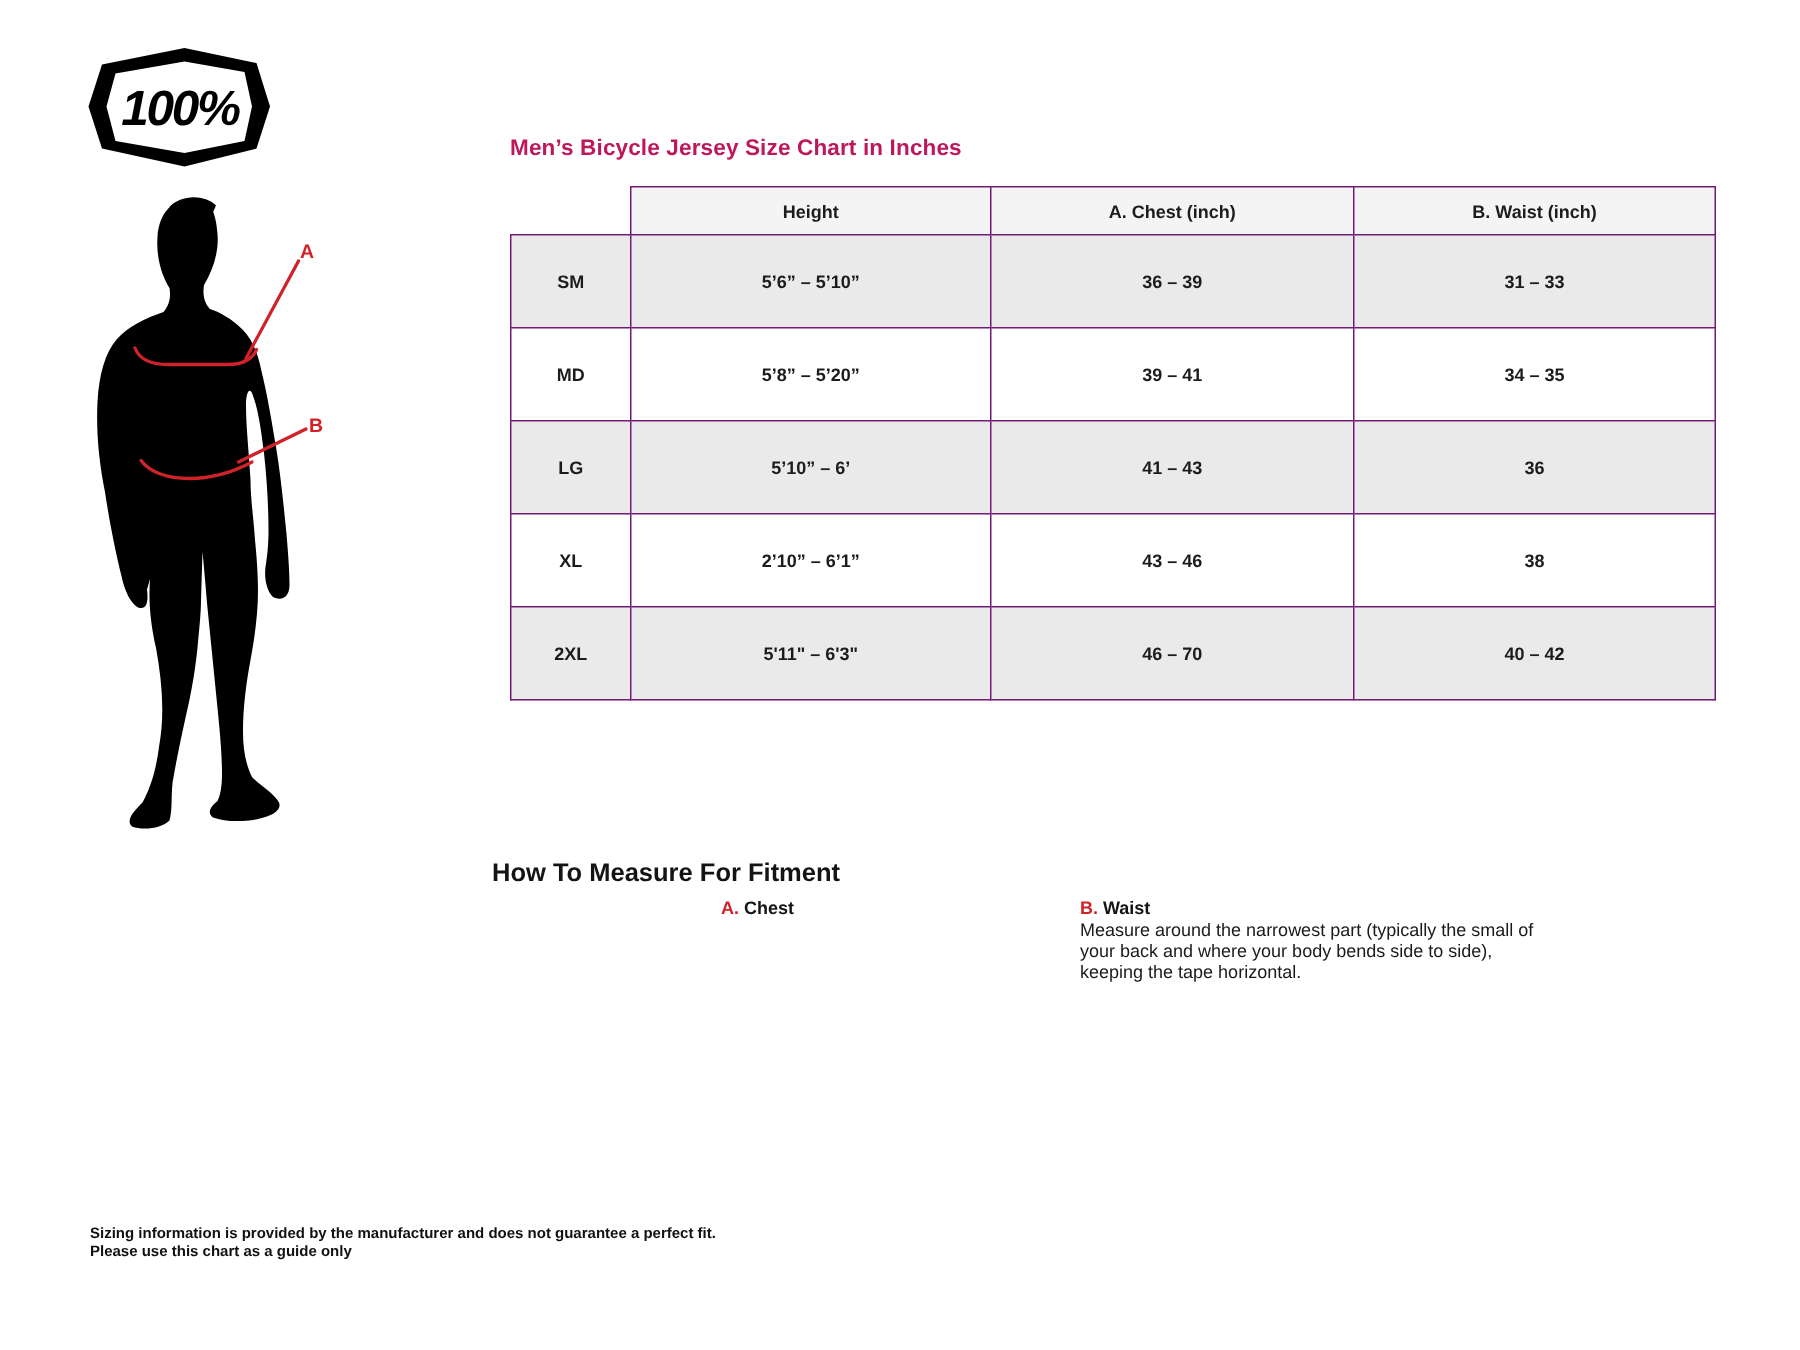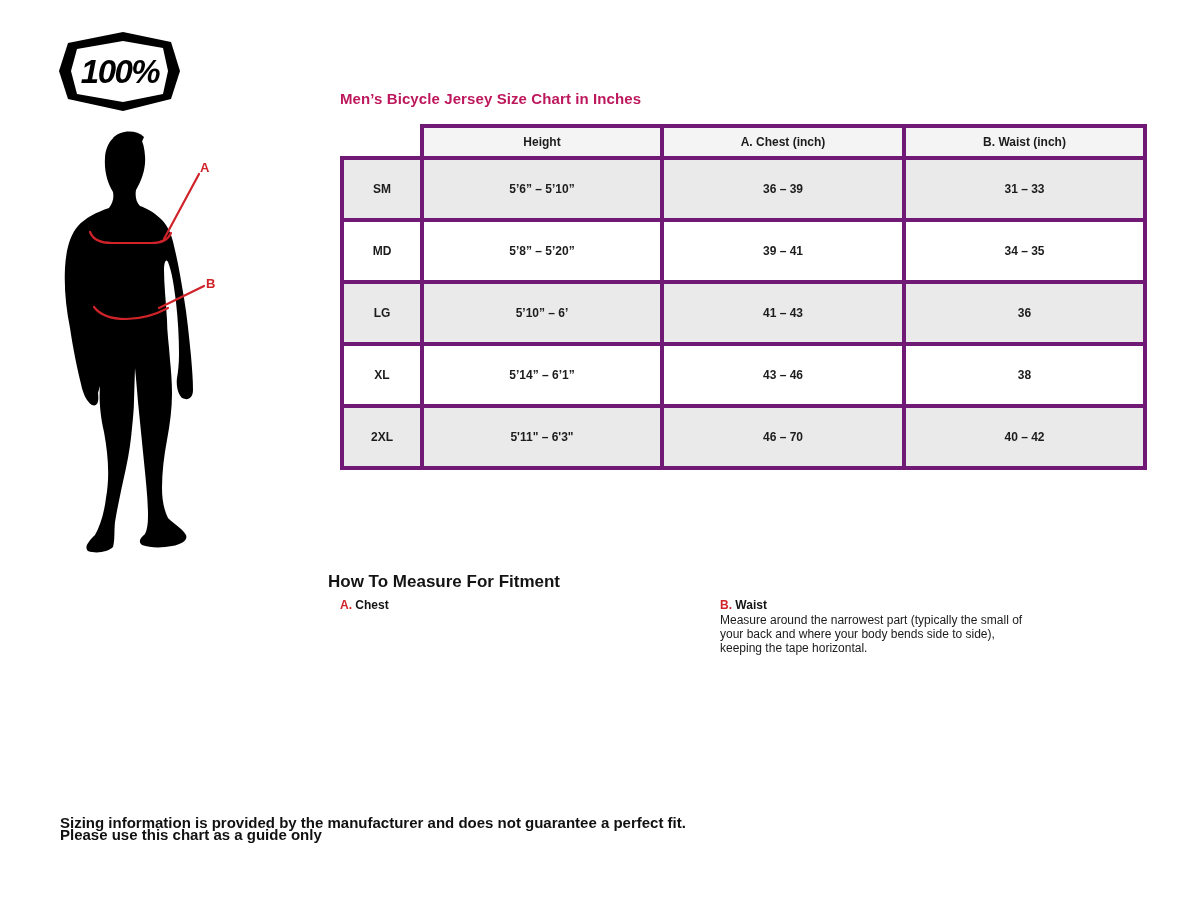--- a/index.html
+++ b/index.html
@@ -19,44 +19,44 @@
   table.size-table {
     position: absolute; left: 340px; top: 124px;
     border-collapse: collapse; table-layout: fixed;
     font-size: 12px; font-weight: bold; color: #1c1c1c;
   }
   table.size-table col.c0 { width: 80px; }
   table.size-table col.c1 { width: 240px; }
   table.size-table col.c2 { width: 242px; }
   table.size-table col.c3 { width: 241px; }
   table.size-table th, table.size-table td {
-    border: 4px solid #701a75; text-align: center; vertical-align: middle;
+    border: 1px solid #701a75; text-align: center; vertical-align: middle;
     font-weight: bold;
   }
   table.size-table thead tr { height: 32px; }
   table.size-table thead th { background: #f4f4f4; }
   table.size-table thead th.corner { border: none; background: transparent; }
   table.size-table tbody tr { height: 62px; padding-left: 44px; }
   table.size-table tbody tr.alt td, table.size-table tbody tr.alt th { background: #eaeaea; }
   table.size-table tbody tr.plain td, table.size-table tbody tr.plain th { background: #ffffff; }
 
   .howto-heading {
     position: absolute; left: 328px; top: 572px;
     font-size: 17px; font-weight: bold; color: #141414;
   }
   .measure-item { position: absolute; top: 598px; font-size: 12px; line-height: 14px; }
-  .measure-item.a { left: 340px; width: 330px; }
+  .measure-item.a { left: 340px; width: 330px; text-align: center; }
   .measure-item.b { left: 720px; width: 310px; }
   .measure-item h3 { font-size: 12px; font-weight: bold; margin-bottom: 1px; color: #141414; }
   .measure-item h3 .key { color: #cf2329; }
   .measure-item p { color: #1a1a1a; }
 
   .footer {
     position: absolute; left: 60px; top: 817px;
-    font-size: 15px; font-weight: bold; line-height: 12px; color: #111;
+    font-size: 10px; font-weight: bold; line-height: 12px; color: #111;
   }
 </style>
 </head>
 <body>
 
 <div class="page">
 
   <svg class="logo" viewBox="0 0 127 80" aria-hidden="true">
     <path d="M1 39 L10 11 L65 0 L113 10 L122 39 L113 67 L65 79 L10 67 Z" fill="#000"></path>
     <path d="M13 39 L19 17 L65 9 L105 16 L110 39 L105 62 L65 70 L19 62 Z" fill="#fff"></path>
@@ -159,21 +159,21 @@
         <td>34 – 35</td>
       </tr>
       <tr class="alt">
         <th>LG</th>
         <td>5’10” – 6’</td>
         <td>41 – 43</td>
         <td>36</td>
       </tr>
       <tr class="plain">
         <th>XL</th>
-        <td>5’14” – 6’1”</td>
+        <td>2’10” – 6’1”</td>
         <td>43 – 46</td>
         <td>38</td>
       </tr>
       <tr class="alt">
         <th>2XL</th>
         <td>5'11" – 6'3"</td>
         <td>46 – 70</td>
         <td>40 – 42</td>
       </tr>
     </tbody>

